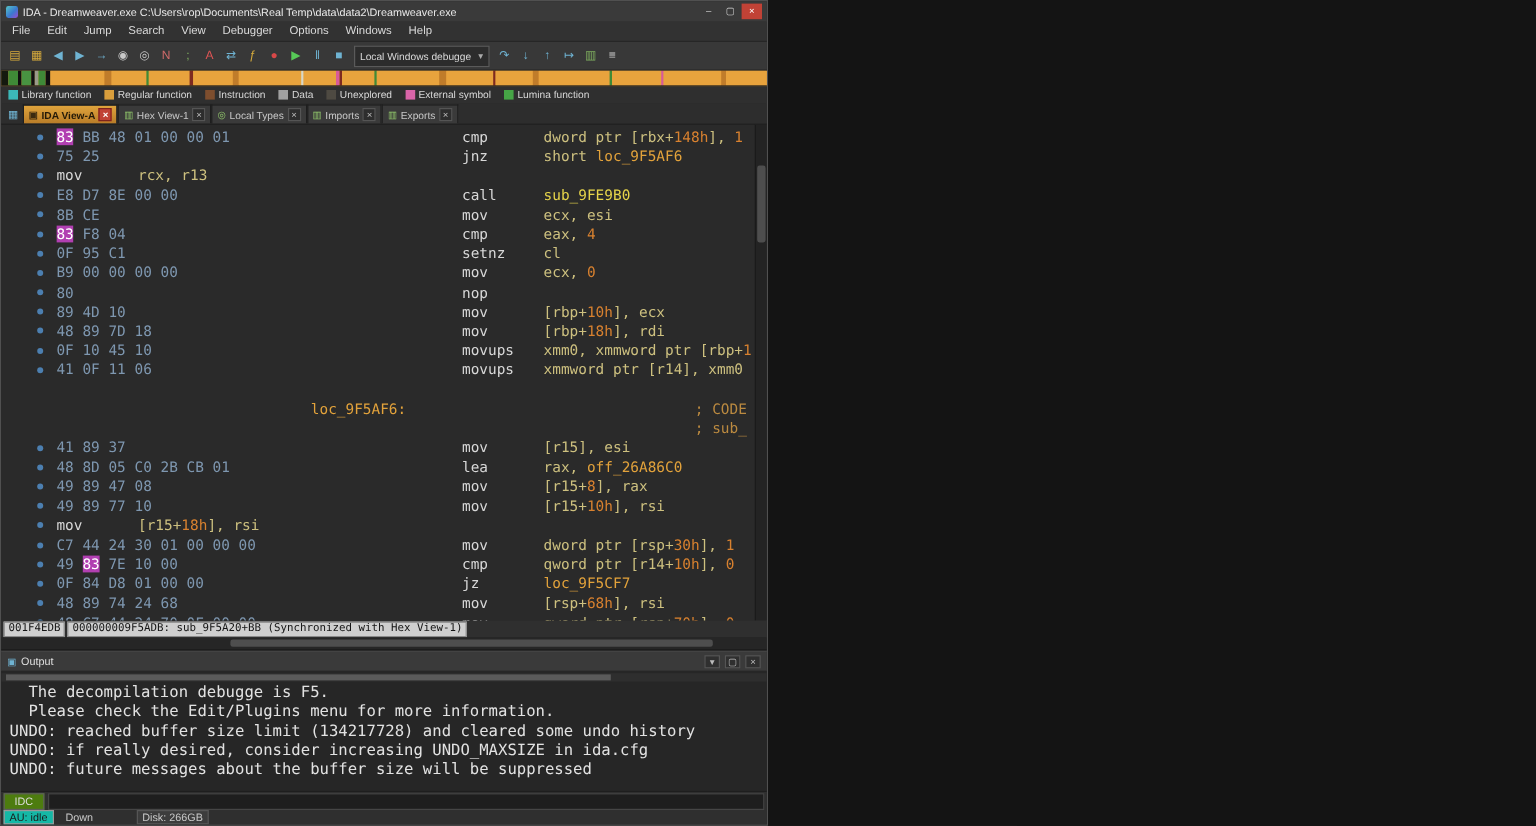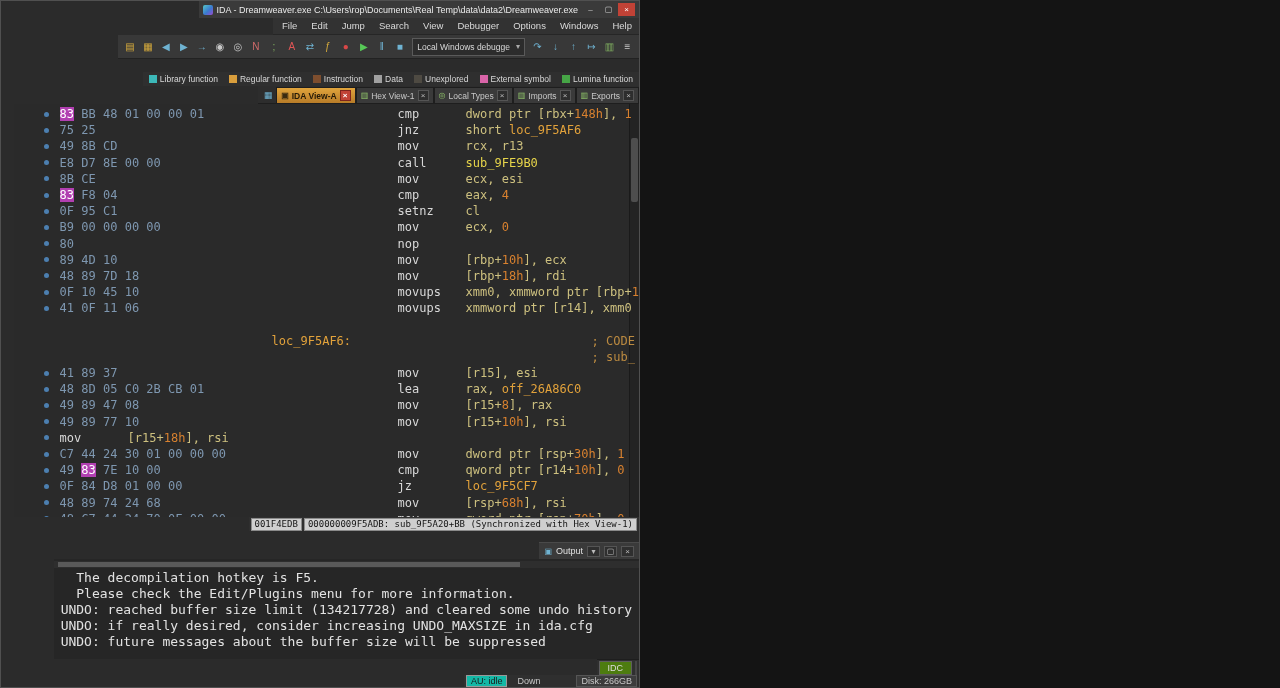--- a/index.html
+++ b/index.html
@@ -1,18 +1,18 @@
 <!DOCTYPE html>
 <html style="--byte-text: #7e97b0; --mnemonic: #d8d8d8; --operand: #cdc07f; --number: #d8812f; --call-target: #e6d44a; --code-label: #e2a23b; --comment: #bb8a40; --byte-highlight: #b13fb1; --navband-primary: #e8a33d;"><head>
 <meta charset="utf-8">
 <style>
   html,body{margin:0;padding:0;background:#141414;width:1280px;height:688px;overflow:hidden;
     font-family:"Liberation Sans",sans-serif;}
   .window{position:absolute;top:0;width:640px;height:688px;display:flex;flex-direction:column;
-    background:#2b2b2b;border:1px solid #505050;box-sizing:border-box;align-items:flex-end;}
+    background:#2b2b2b;border:1px solid #505050;box-sizing:border-box;}
   #win0{left:0}#win1{left:640}
   .titlebar{flex:0 0 17px;display:flex;align-items:center;gap:4px;padding:0 4px;font-size:9px;color:#cfcfcf;overflow:hidden}
   #win0 .titlebar{background:#262626}
   #win1 .titlebar{background:#3a3a3a;color:#eaeaea}
   .app-icon{flex:0 0 10px;width:10px;height:10px;border-radius:2px;background:linear-gradient(135deg,#56c6c6,#3a7ad0 55%,#9a4ad0)}
   .title-text{flex:1;white-space:nowrap;overflow:hidden}
   .win-controls{display:flex;gap:1px}
   .wc{width:17px;height:13px;line-height:13px;text-align:center;font-size:8px;color:#cfcfcf}
   #win1 .wc-close{background:#c14236;color:#fff}
   .menubar{flex:0 0 16px;background:#323232;display:flex;align-items:center;font-size:9.5px;color:#dadada;padding-left:2px;border-bottom:1px solid #262626}
@@ -430,21 +430,21 @@
         <span class="tab-label">Exports</span>
         <span class="tab-close">×</span>
       </div>
     </div>
   <div class="listing">
     <div class="vscroll">
         <div class="vthumb"></div>
       </div>
   <div class="lst-row"><span class="lst-gutter"><span class="dot"></span></span><span class="lst-bytes"><span class="byte-hl">83</span> <span>BB</span> <span>48</span> <span>01</span> <span>00</span> <span>00</span> <span>01</span> </span><span class="lst-mn">cmp</span><span class="lst-ops"><span class="tok-def">dword ptr [rbx+</span><span class="tok-num">148h</span><span class="tok-def">], </span><span class="tok-num">1</span></span></div>
       <div class="lst-row"><span class="lst-gutter"><span class="dot"></span></span><span class="lst-bytes"><span>75</span> <span>25</span> </span><span class="lst-mn">jnz</span><span class="lst-ops"><span class="tok-def">short </span><span class="tok-loc">loc_9F5AF6</span></span></div>
-      <div class="lst-row"><span class="lst-gutter"><span class="dot"></span></span><span class="lst-bytes"><span>49</span> <span>8B</span> <span>CD</span> </span><span class="lst-mn">mov</span><span class="lst-ops"><span class="tok-def">rcx, r13</span></span></div>
+      <div class="lst-row"><span class="lst-gutter"><span class="dot"></span></span><span class="lst-mn">mov</span><span class="lst-ops"><span class="tok-def">rcx, r13</span></span></div>
       <div class="lst-row"><span class="lst-gutter"><span class="dot"></span></span><span class="lst-bytes"><span>E8</span> <span>D7</span> <span>8E</span> <span>00</span> <span>00</span> </span><span class="lst-mn">call</span><span class="lst-ops"><span class="tok-sub">sub_9FE9B0</span></span></div>
       <div class="lst-row"><span class="lst-gutter"><span class="dot"></span></span><span class="lst-bytes"><span>8B</span> <span>CE</span> </span><span class="lst-mn">mov</span><span class="lst-ops"><span class="tok-def">ecx, esi</span></span></div>
       <div class="lst-row"><span class="lst-gutter"><span class="dot"></span></span><span class="lst-bytes"><span class="byte-hl">83</span> <span>F8</span> <span>04</span> </span><span class="lst-mn">cmp</span><span class="lst-ops"><span class="tok-def">eax, </span><span class="tok-num">4</span></span></div>
       <div class="lst-row"><span class="lst-gutter"><span class="dot"></span></span><span class="lst-bytes"><span>0F</span> <span>95</span> <span>C1</span> </span><span class="lst-mn">setnz</span><span class="lst-ops"><span class="tok-def">cl</span></span></div>
       <div class="lst-row"><span class="lst-gutter"><span class="dot"></span></span><span class="lst-bytes"><span>B9</span> <span>00</span> <span>00</span> <span>00</span> <span>00</span> </span><span class="lst-mn">mov</span><span class="lst-ops"><span class="tok-def">ecx, </span><span class="tok-num">0</span></span></div>
       <div class="lst-row"><span class="lst-gutter"><span class="dot"></span></span><span class="lst-bytes"><span>80</span> </span><span class="lst-mn">nop</span><span class="lst-ops"></span></div>
       <div class="lst-row"><span class="lst-gutter"><span class="dot"></span></span><span class="lst-bytes"><span>89</span> <span>4D</span> <span>10</span> </span><span class="lst-mn">mov</span><span class="lst-ops"><span class="tok-def">[rbp+</span><span class="tok-num">10h</span><span class="tok-def">], ecx</span></span></div>
       <div class="lst-row"><span class="lst-gutter"><span class="dot"></span></span><span class="lst-bytes"><span>48</span> <span>89</span> <span>7D</span> <span>18</span> </span><span class="lst-mn">mov</span><span class="lst-ops"><span class="tok-def">[rbp+</span><span class="tok-num">18h</span><span class="tok-def">], rdi</span></span></div>
       <div class="lst-row"><span class="lst-gutter"><span class="dot"></span></span><span class="lst-bytes"><span>0F</span> <span>10</span> <span>45</span> <span>10</span> </span><span class="lst-mn">movups</span><span class="lst-ops"><span class="tok-def">xmm0, xmmword ptr [rbp+</span><span class="tok-num">1</span></span></div>
       <div class="lst-row"><span class="lst-gutter"><span class="dot"></span></span><span class="lst-bytes"><span>41</span> <span>0F</span> <span>11</span> <span>06</span> </span><span class="lst-mn">movups</span><span class="lst-ops"><span class="tok-def">xmmword ptr [r14], xmm0</span></span></div>
@@ -473,21 +473,21 @@
     <span class="out-ico">▣</span>
     <span class="outhead-title">Output</span>
     <span class="panel-btn">▾</span>
     <span class="panel-btn">▢</span>
     <span class="panel-btn">×</span>
   </div>
   <div class="outbody">
       <div class="out-topscroll">
         <div class="out-topthumb"></div>
       </div>
-      <div class="out-line">  The decompilation hotkey is F5.</div>
+      <div class="out-line">  The decompilation debugge is F5.</div>
       <div class="out-line">  Please check the Edit/Plugins menu for more information.</div>
       <div class="out-line">UNDO: reached buffer size limit (134217728) and cleared some undo history</div>
       <div class="out-line">UNDO: if really desired, consider increasing UNDO_MAXSIZE in ida.cfg</div>
       <div class="out-line">UNDO: future messages about the buffer size will be suppressed</div>
     </div>
   <div class="idcrow">
     <span class="idc-label">IDC</span>
     <span class="idc-input"></span>
   </div>
   <div class="statusrow">

